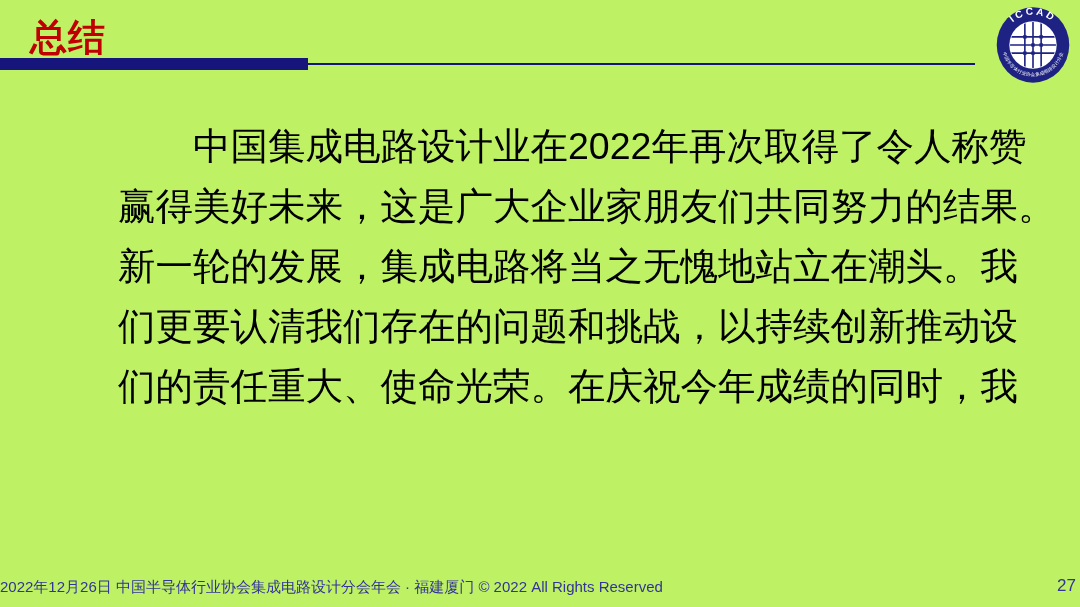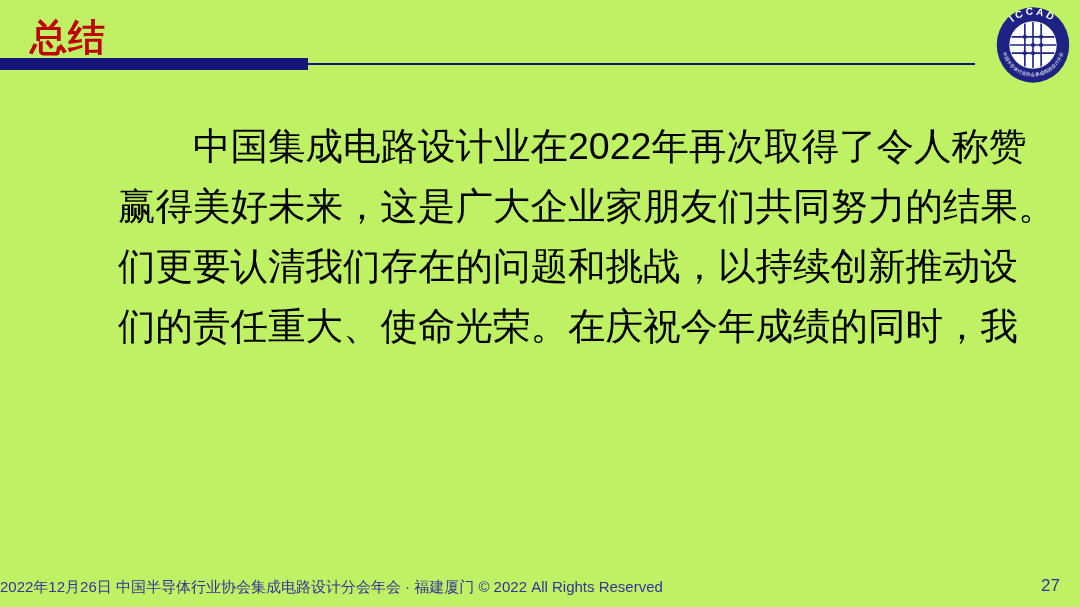--- a/index.html
+++ b/index.html
@@ -27,21 +27,21 @@
     color:var(--body-black,#000000);
     margin-left:28px;
   }
   .body-line { white-space:nowrap; }
   .body-line:first-child { text-indent:2em; }
   .footer {
     position:absolute; left:0; right:0; bottom:10px; text-align:left;
     font-size:15px; color:var(--footer-navy,#333399);
   }
   .page-number {
-    position:absolute; right:20px; bottom:11px;
+    position:absolute; right:4px; bottom:11px;
     font-size:17px; color:var(--footer-navy,#333399);
   }
 </style>
 </head>
 <body>
 
 <div class="slide">
 
   <div class="title">总结</div>
 
@@ -78,20 +78,21 @@
       <textPath href="#logo-top-arc" startOffset="50%">ICCAD</textPath>
     </text>
     <text font-size="6.2" fill="#ffffff" letter-spacing="0.3" text-anchor="middle" font-family="Liberation Sans, DejaVu Sans, sans-serif">
       <textPath href="#logo-bot-arc" startOffset="50%">中国半导体行业协会集成电路设计分会</textPath>
     </text>
   </svg>
 
   <div class="body">
     <div class="body-line">中国集成电路设计业在2022年再次取得了令人称赞</div>
     <div class="body-line">赢得美好未来，这是广大企业家朋友们共同努力的结果。</div>
+    <div class="body-line">新一轮的发展，集成电路将当之无愧地站立在潮头。我</div>
     <div class="body-line">们更要认清我们存在的问题和挑战，以持续创新推动设</div>
     <div class="body-line">们的责任重大、使命光荣。在庆祝今年成绩的同时，我</div>
   </div>
 
   <div class="footer">2022年12月26日 中国半导体行业协会集成电路设计分会年会 · 福建厦门 © 2022 All Rights Reserved</div>
   <div class="page-number">27</div>
 
 </div>
 
 </body></html>

